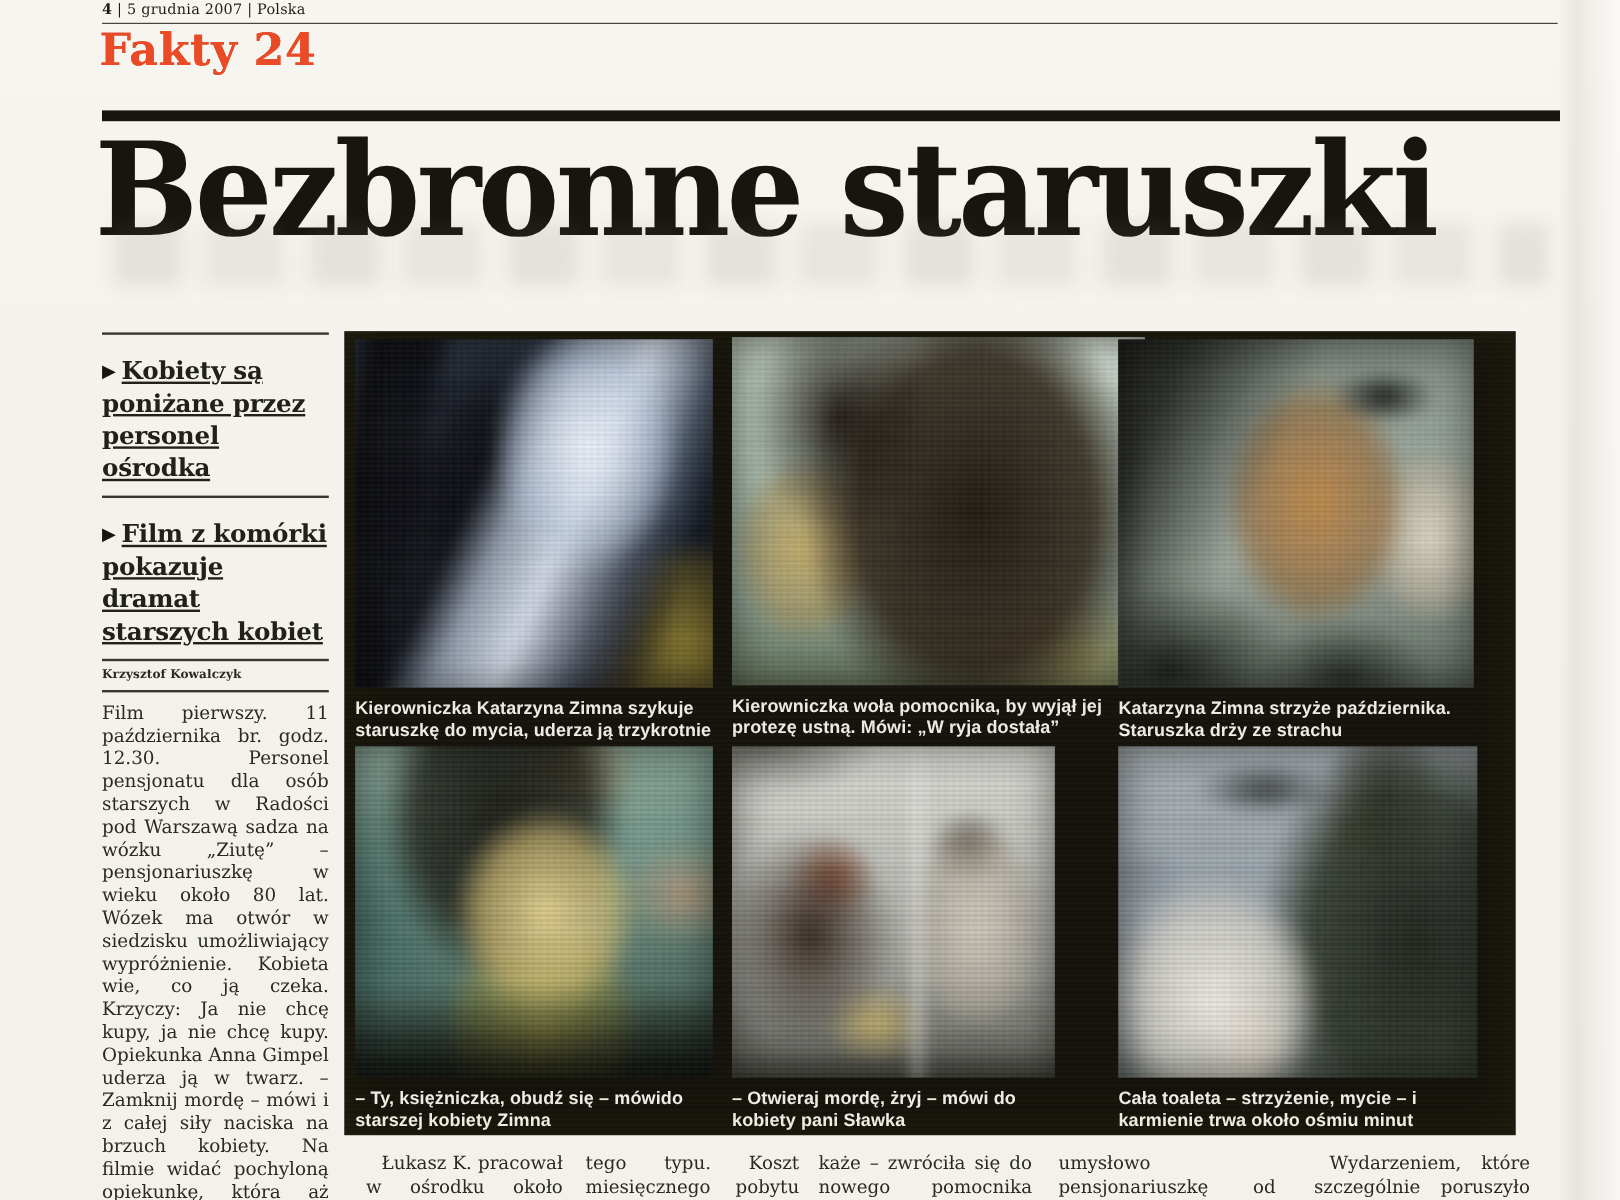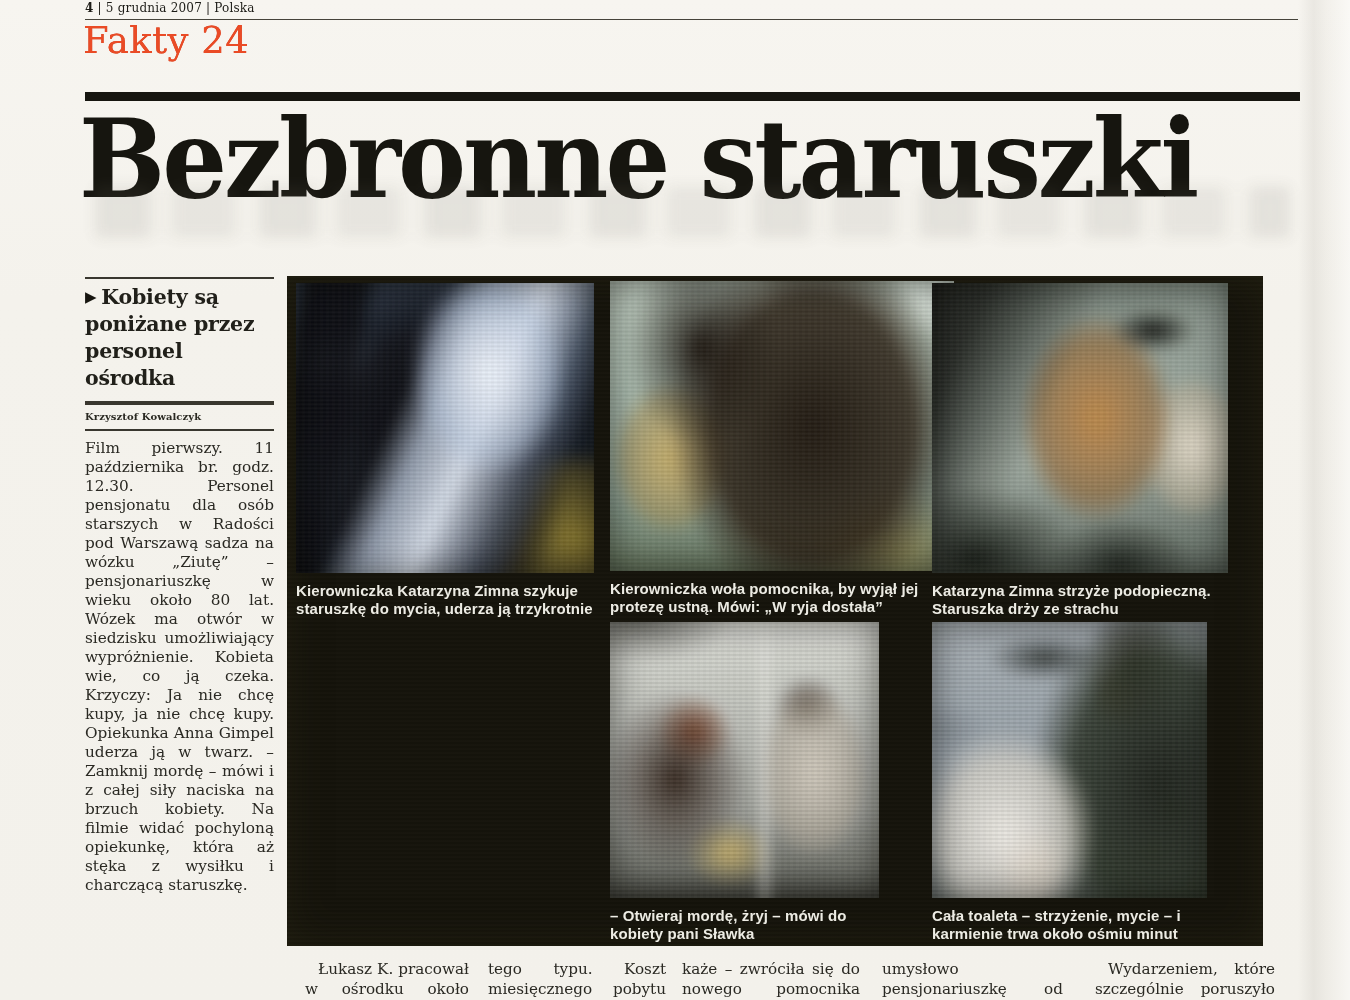--- a/index.html
+++ b/index.html
@@ -13,42 +13,42 @@
   .scan{position:absolute;inset:0;width:1350px;height:1000px;overflow:hidden;
     background:linear-gradient(180deg,#f7f5f0 0%,#f4f2ec 30%,#f3f1eb 100%);}
   
   .scan-edge{position:absolute;top:0;right:0;width:52px;height:1000px;
     background:linear-gradient(90deg, rgba(0,0,0,0) 0%, rgba(120,115,105,.10) 30%, rgba(120,115,105,.04) 55%, rgba(255,255,255,.4) 100%);}
   
   .folio{position:absolute;left:85px;top:1px;font-size:12px;letter-spacing:.2px;color:#1d1c17;white-space:nowrap;}
   .folio b{font-weight:700;}
   .folio-rule{position:absolute;left:85px;top:19px;width:1213px;height:0;border-top:1.6px solid #45433a;}
   .section-name{position:absolute;left:83px;top:22px;
-    font-family:"DejaVu Serif",serif;font-weight:400;font-size:37px;line-height:38px;
+    font-family:"DejaVu Serif",serif;font-weight:700;font-size:37px;line-height:38px;
     color:#ea4b26;letter-spacing:.5px;
     text-shadow:0 0 .4px #c83d1c;}
   .top-bar{position:absolute;left:85px;top:92px;width:1215px;height:9px;background:#16150f;}
   
   .headline{position:absolute;left:79px;top:96px;margin:0;width:1240px;
     font-family:"DejaVu Serif",serif;font-weight:700;
     font-size:102px;line-height:118px;letter-spacing:-3px;
     color:#16150f;white-space:nowrap;
     transform:scaleY(1.06);transform-origin:top left;}
   .ghost-bleed{position:absolute;left:95px;top:186px;width:1195px;height:52px;
     background:repeating-linear-gradient(90deg,
       rgba(110,108,100,.16) 0 55px, rgba(110,108,100,.03) 55px 78px,
       rgba(110,108,100,.13) 78px 140px, rgba(110,108,100,.02) 140px 165px);
     filter:blur(7px);opacity:.8;}
   
   .sidebar{position:absolute;left:85px;top:277px;width:189px;}
   .sf-rule{border-top:2px solid #39372f;margin:0;}
-  .sf-item{padding:5px 0 9px;
+  .sf-item{padding:17px 0 9px;
     font-family:"DejaVu Serif",serif;font-weight:700;
     font-size:20.5px;line-height:27px;color:#21201a;
-    letter-spacing:-.2px;}
+    letter-spacing:-.2px;text-decoration:underline;}
   .sf-arrow{display:inline-block;font-size:15px;vertical-align:2px;margin-right:5px;color:#16150f;}
   .byline{padding:6px 0 7px;font-weight:700;font-size:10px;color:#2a2922;letter-spacing:.1px;}
   .article{padding-top:8px;height:545px;overflow:hidden;}
   .article p{margin:0;font-size:15.3px;line-height:19px;text-align:justify;color:#2a2923;}
   
   .photo-grid{position:absolute;left:287px;top:276px;width:976px;height:670px;
     background:#15130b;
     box-shadow:inset 0 0 40px rgba(40,38,18,.55);}
   .photo-grid .grain{position:absolute;inset:0;opacity:.5;pointer-events:none;
     background:repeating-linear-gradient(0deg, rgba(255,255,240,.022) 0 2px, rgba(0,0,0,.05) 2px 4px);}
@@ -137,20 +137,23 @@
   <div class="top-bar"></div>
   <h1 class="headline">Bezbronne staruszki</h1>
   <div class="ghost-bleed"></div>
 
   <aside class="sidebar">
     <div class="sf-rule"></div>
     <div class="sf-item">
       <span class="sf-arrow">▶</span><span>Kobiety są poniżane przez personel ośrodka</span>
     </div>
     <div class="sf-rule"></div>
+    <div class="sf-item">
+      <span class="sf-arrow">▶</span><span>Film z komórki pokazuje dramat starszych kobiet</span>
+    </div>
     <div class="sf-rule"></div>
     <div class="byline">Krzysztof Kowalczyk</div>
     <div class="sf-rule"></div>
     <div class="article">
       <p>Film pierwszy. 11 października br. godz. 12.30. Personel pensjonatu dla osób starszych w Radości pod Warszawą sadza na wózku „Ziutę” – pensjonariuszkę w wieku około 80 lat. Wózek ma otwór w siedzisku umożliwiający wypróżnienie. Kobieta wie, co ją czeka. Krzyczy: Ja nie chcę kupy, ja nie chcę kupy. Opiekunka Anna Gimpel uderza ją w twarz. – Zamknij mordę – mówi i z całej siły naciska na brzuch kobiety. Na filmie widać pochyloną opiekunkę, która aż stęka z wysiłku i charczącą staruszkę.</p>
 
     </div>
   </aside>
 
   <section class="photo-grid">
@@ -169,31 +172,39 @@
           <div class="vig"></div>
       </div>
       <div class="cap">Kierowniczka woła pomocnika, by wyjął jej protezę ustną. Mówi: „W ryja dostała”</div>
     </div>
     <div class="cell" style="left:645px;top:7px;width:296px;">
       <div class="ph p3" style="height:290px;">
         <div class="art"></div>
           <div class="noise"></div>
           <div class="vig"></div>
       </div>
-      <div class="cap">Katarzyna Zimna strzyże podopieczną. Staruszka drży ze strachu</div>
+      <div class="cap">Katarzyna Zimna strzyże października. Staruszka drży ze strachu</div>
+    </div>
+    <div class="cell" style="left:9px;top:346px;width:298px;">
+      <div class="ph p4" style="height:276px;">
+        <div class="art"></div>
+          <div class="noise"></div>
+          <div class="vig"></div>
+      </div>
+      <div class="cap">– Ty, księżniczka, obudź się – mówido starszej kobiety Zimna</div>
     </div>
     <div class="cell" style="left:323px;top:346px;width:269px;">
       <div class="ph p5" style="height:276px;">
         <div class="art"></div>
           <div class="noise"></div>
           <div class="vig"></div>
       </div>
       <div class="cap">– Otwieraj mordę, żryj – mówi do kobiety pani Sławka</div>
     </div>
-    <div class="cell" style="left:645px;top:346px;width:275px;">
+    <div class="cell" style="left:645px;top:346px;width:299px;">
       <div class="ph p6" style="height:276px;">
         <div class="art"></div>
           <div class="noise"></div>
           <div class="vig"></div>
       </div>
       <div class="cap">Cała toaleta – strzyżenie, mycie – i karmienie trwa około ośmiu minut</div>
     </div>
     <div class="grain"></div>
   </section>
 

